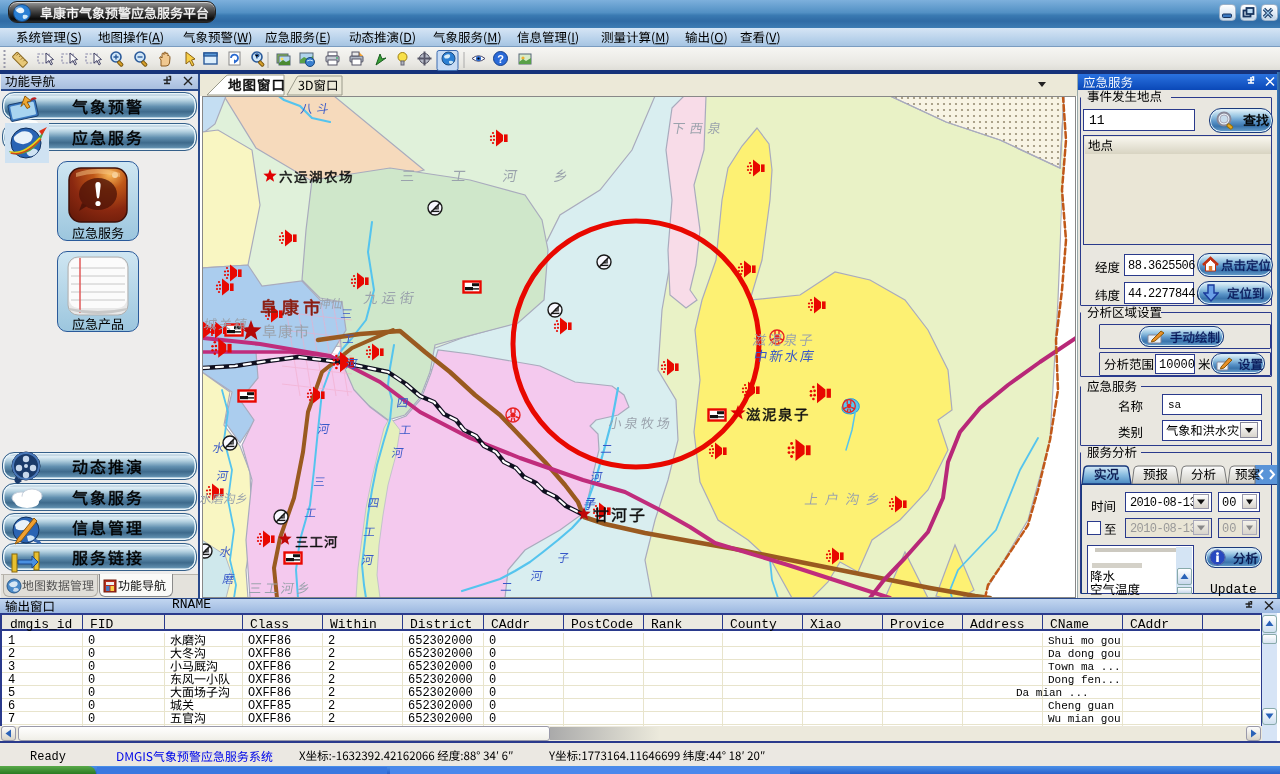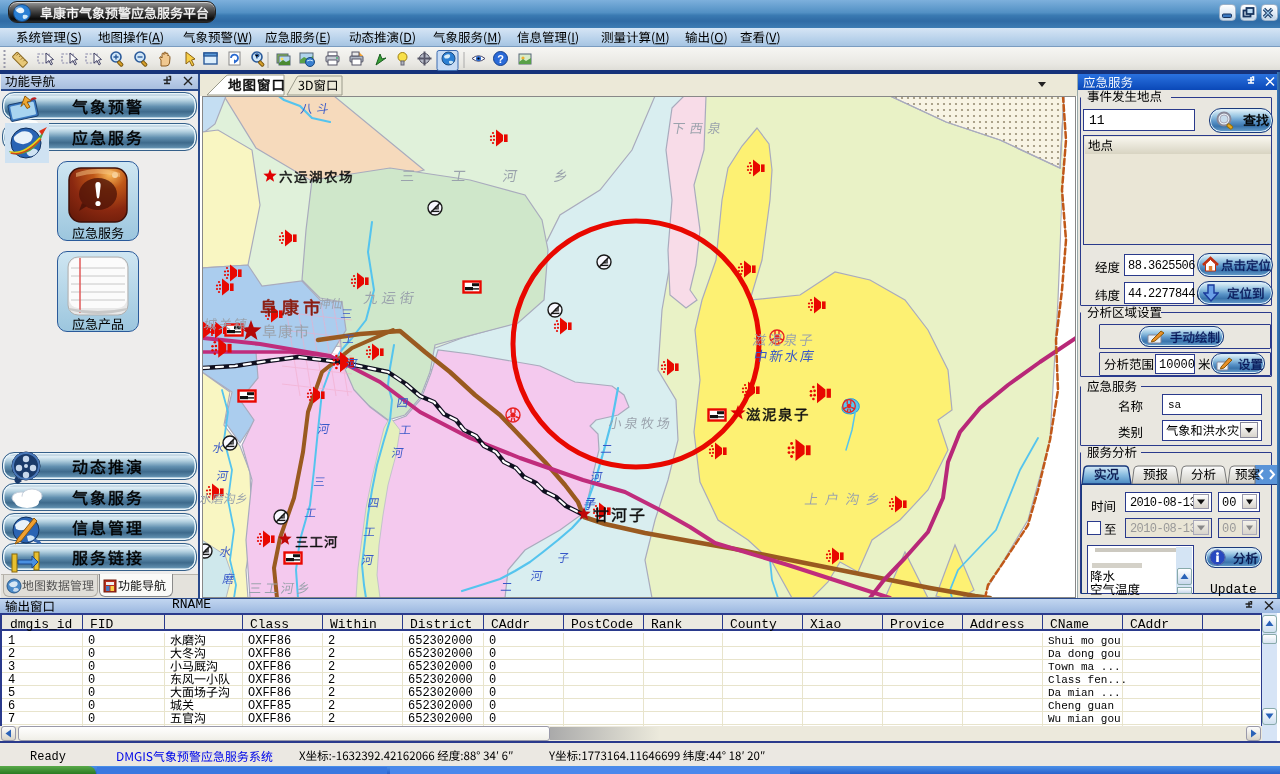--- a/index.html
+++ b/index.html
@@ -928,28 +928,28 @@
 <div class="abs" style="left:328px;top:660px;font:12px 'Liberation Mono',monospace">2</div>
 <div class="abs" style="left:408px;top:660px;font:12px 'Liberation Mono',monospace">652302000</div>
 <div class="abs" style="left:489px;top:660px;font:12px 'Liberation Mono',monospace">0</div>
 <div class="abs" style="left:1048px;top:661px;font:11px 'Liberation Mono',monospace">Town ma ...</div>
 <div class="abs" style="left:8px;top:673px;font:12px 'Liberation Mono',monospace">4</div>
 <div class="abs" style="left:88px;top:673px;font:12px 'Liberation Mono',monospace">0</div>
 <div class="abs" style="left:248px;top:673px;font:12px 'Liberation Mono',monospace">OXFF86</div>
 <div class="abs" style="left:328px;top:673px;font:12px 'Liberation Mono',monospace">2</div>
 <div class="abs" style="left:408px;top:673px;font:12px 'Liberation Mono',monospace">652302000</div>
 <div class="abs" style="left:489px;top:673px;font:12px 'Liberation Mono',monospace">0</div>
-<div class="abs" style="left:1048px;top:674px;font:11px 'Liberation Mono',monospace">Class fen...</div>
+<div class="abs" style="left:1048px;top:674px;font:11px 'Liberation Mono',monospace">Dong fen...</div>
 <div class="abs" style="left:8px;top:686px;font:12px 'Liberation Mono',monospace">5</div>
 <div class="abs" style="left:88px;top:686px;font:12px 'Liberation Mono',monospace">0</div>
 <div class="abs" style="left:248px;top:686px;font:12px 'Liberation Mono',monospace">OXFF86</div>
 <div class="abs" style="left:328px;top:686px;font:12px 'Liberation Mono',monospace">2</div>
 <div class="abs" style="left:408px;top:686px;font:12px 'Liberation Mono',monospace">652302000</div>
 <div class="abs" style="left:489px;top:686px;font:12px 'Liberation Mono',monospace">0</div>
-<div class="abs" style="left:1048px;top:687px;font:11px 'Liberation Mono',monospace">Da mian ...</div>
+<div class="abs" style="left:1016px;top:687px;font:11px 'Liberation Mono',monospace">Da mian ...</div>
 <div class="abs" style="left:8px;top:699px;font:12px 'Liberation Mono',monospace">6</div>
 <div class="abs" style="left:88px;top:699px;font:12px 'Liberation Mono',monospace">0</div>
 <div class="abs" style="left:248px;top:699px;font:12px 'Liberation Mono',monospace">OXFF85</div>
 <div class="abs" style="left:328px;top:699px;font:12px 'Liberation Mono',monospace">2</div>
 <div class="abs" style="left:408px;top:699px;font:12px 'Liberation Mono',monospace">652302000</div>
 <div class="abs" style="left:489px;top:699px;font:12px 'Liberation Mono',monospace">0</div>
 <div class="abs" style="left:1048px;top:700px;font:11px 'Liberation Mono',monospace">Cheng guan</div>
 <div class="abs" style="left:8px;top:712px;font:12px 'Liberation Mono',monospace">7</div>
 <div class="abs" style="left:88px;top:712px;font:12px 'Liberation Mono',monospace">0</div>
 <div class="abs" style="left:248px;top:712px;font:12px 'Liberation Mono',monospace">OXFF86</div>

